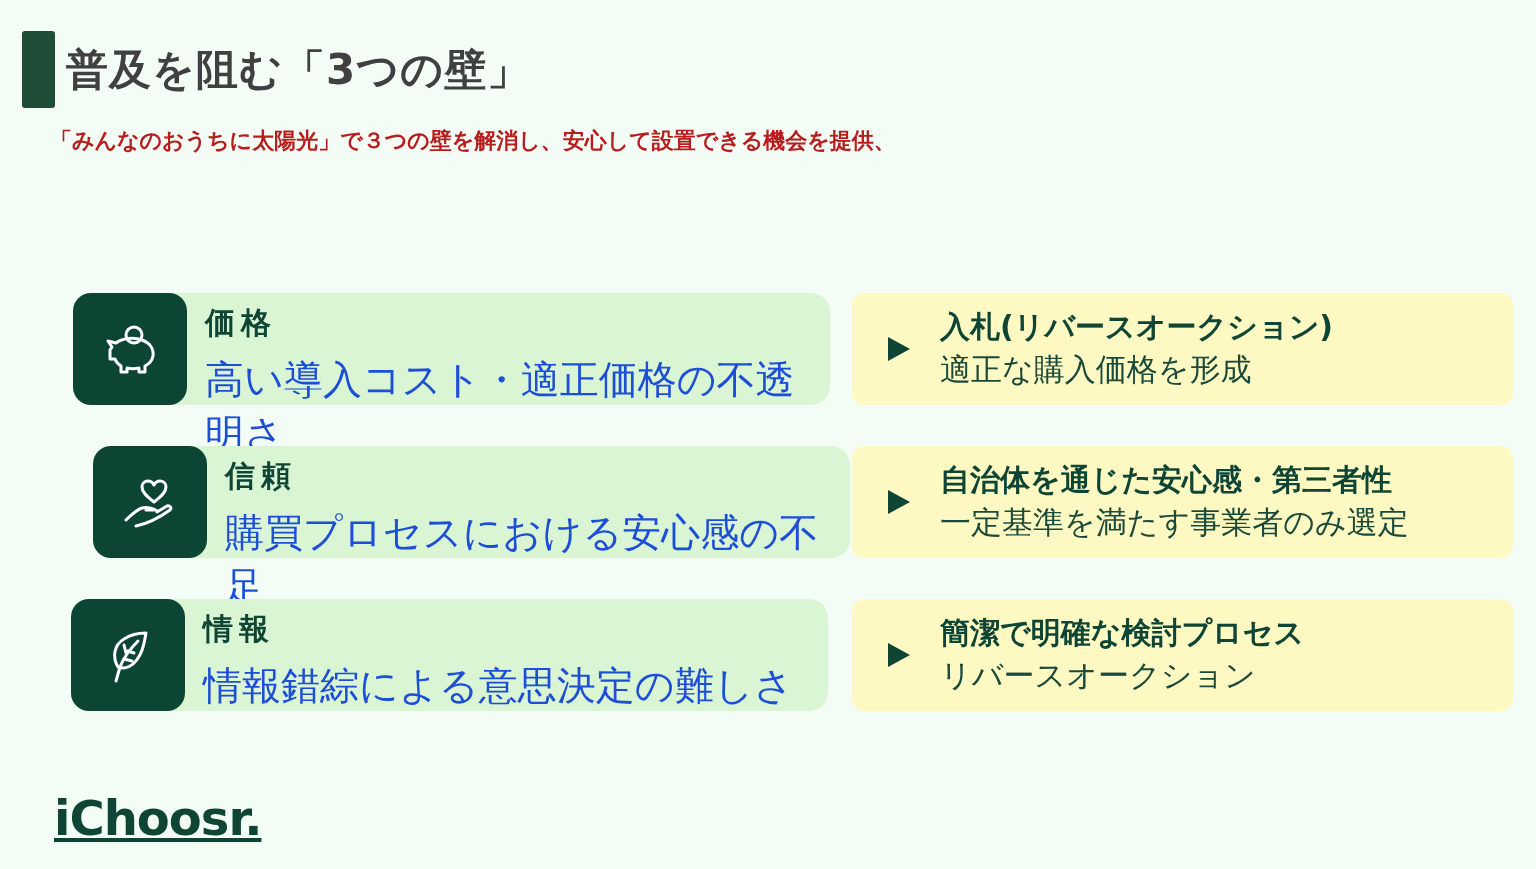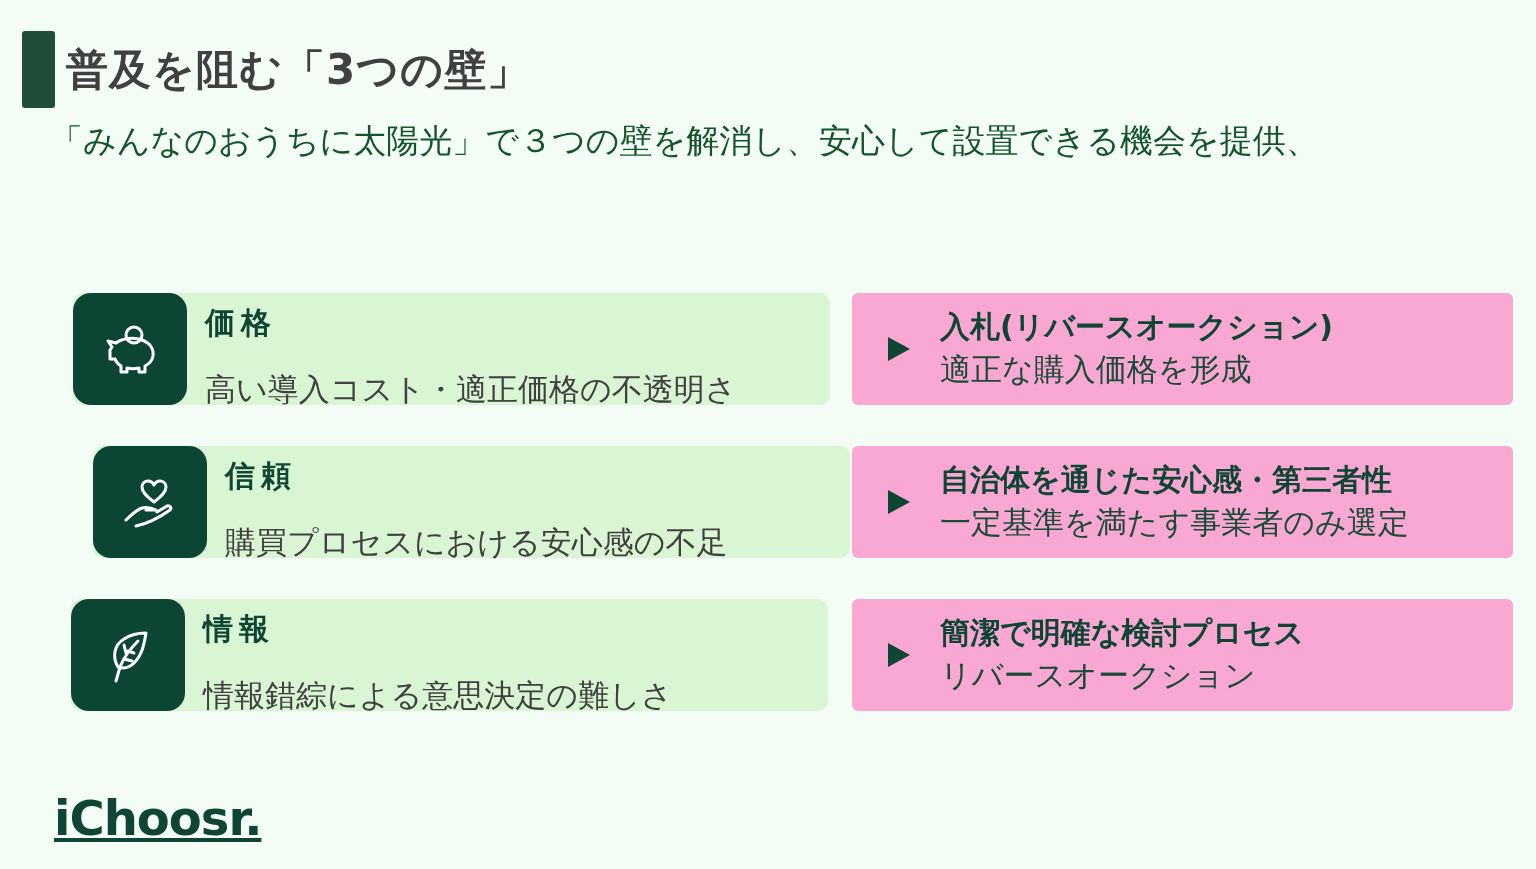--- a/index.html
+++ b/index.html
@@ -1,24 +1,24 @@
 <!DOCTYPE html>
 <html><head>
 <meta charset="utf-8">
 <style>
   html,body{margin:0;padding:0;}
   body{width:1536px;height:869px;background:#f3fdf5;position:relative;overflow:hidden;font-family:"DejaVu Sans",sans-serif;}
   .title-bar{position:absolute;left:22px;top:31px;width:33px;height:77px;background:#1e4d38;border-radius:3px;}
   .title{position:absolute;left:66px;top:42px;font-size:42px;font-weight:bold;color:#404040;letter-spacing:1px;}
-  .subtitle{position:absolute;left:50px;top:122px;font-size:33px;font-weight:normal;color:#14532d;line-height:37px;}
-  .left-card{position:absolute;left:73px;width:757px;height:112px;background:#d9f5d3;border-radius:10px;}
+  .subtitle{position:absolute;left:50px;top:122px;font-size:22px;font-weight:bold;color:#b91c1c;line-height:37px;}
+  .left-card{position:absolute;left:73px;width:757px;height:112px;background:#d9f5d3;border-radius:19px;}
   .icon-box{position:absolute;left:0;top:0;width:114px;height:112px;background:#0d4535;border-radius:18px;display:flex;align-items:center;justify-content:center;}
   .left-card .head{position:absolute;left:132px;top:10px;font-size:30px;font-weight:bold;color:#0f4535;letter-spacing:6px;}
-  .left-card .desc{position:absolute;left:132px;top:76px;font-size:31px;color:#404040;}
-  .right-card{position:absolute;left:852px;width:661px;height:112px;background:#f9a8d4;border-radius:6px;}
+  .left-card .desc{position:absolute;left:132px;top:60px;font-size:39px;color:#1d4ed8;}
+  .right-card{position:absolute;left:852px;width:661px;height:112px;background:#fef9c3;border-radius:12px;}
   .right-card .arrow{position:absolute;left:36px;top:44px;width:0;height:0;border-top:12px solid transparent;border-bottom:12px solid transparent;border-left:22px solid #0f4535;}
   .right-card .head{position:absolute;left:88px;top:14px;font-size:30px;font-weight:bold;color:#0f4535;}
   .right-card .desc{position:absolute;left:88px;top:56px;font-size:31px;color:#1b4a3a;}
   .logo{position:absolute;left:54px;top:790px;font-size:48px;font-weight:bold;color:#0f4535;letter-spacing:-1px;text-decoration:underline;}
 </style>
 </head>
 <body>
 
 <div class="title-bar"></div>
 <div class="title">普及を阻む「3つの壁」</div>

